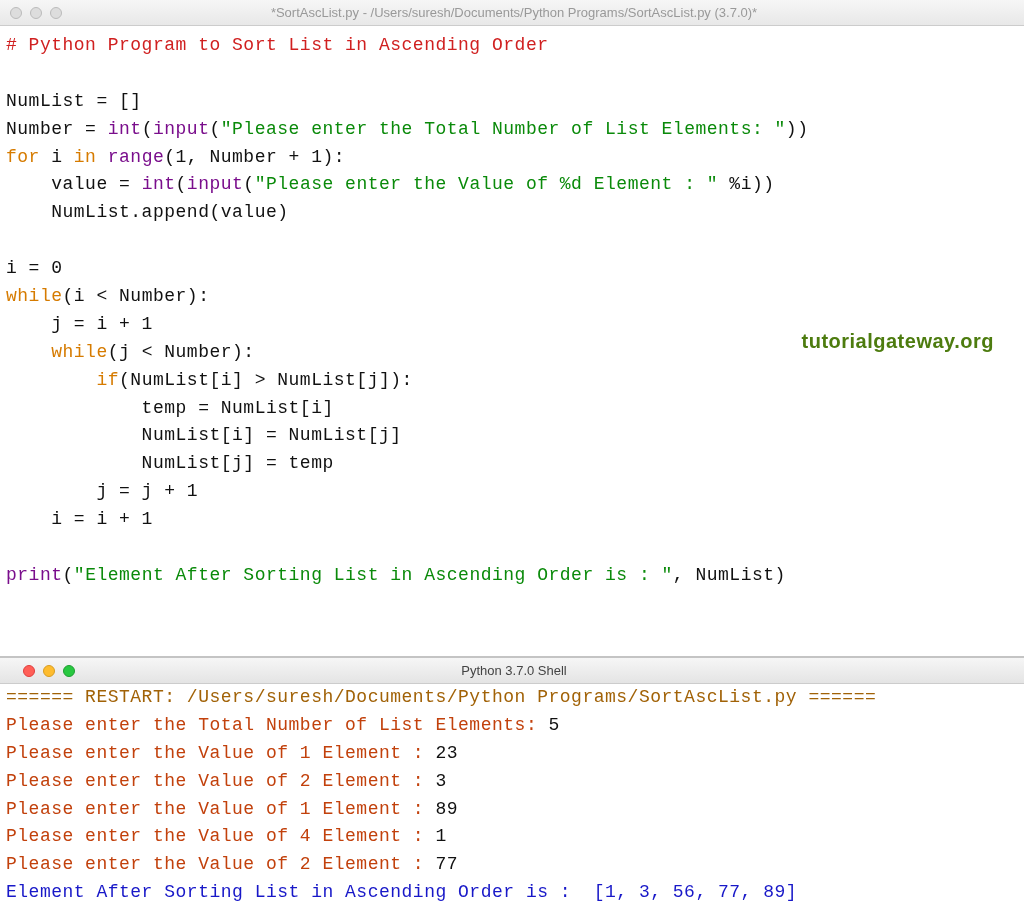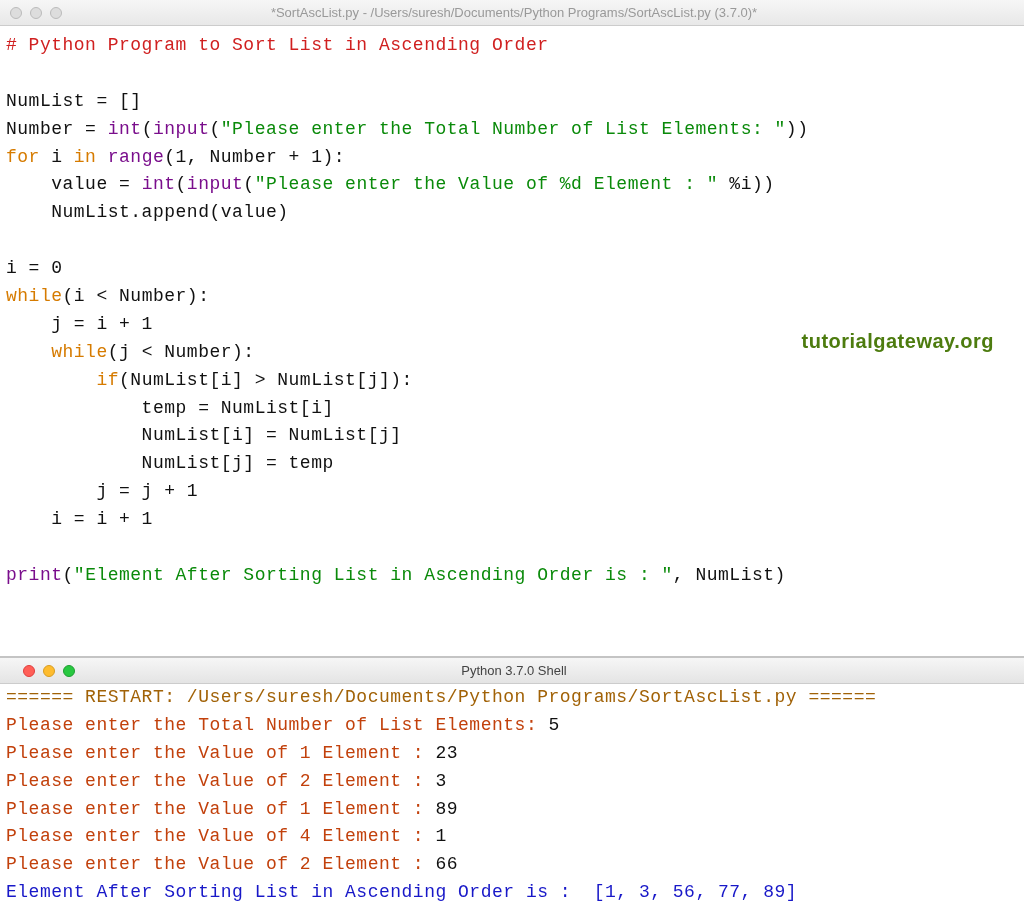--- a/index.html
+++ b/index.html
@@ -126,16 +126,16 @@
       <div class="light green"></div>
     </div>
     <div class="title-text" style="color:#444;">Python 3.7.0 Shell</div>
   </div>
   <div class="shell-output"><span class="restart">====== RESTART: /Users/suresh/Documents/Python Programs/SortAscList.py ======</span>
 <span class="prompt-txt">Please enter the Total Number of List Elements: </span><span class="usr-input">5</span>
 <span class="prompt-txt">Please enter the Value of 1 Element : </span><span class="usr-input">23</span>
 <span class="prompt-txt">Please enter the Value of 2 Element : </span><span class="usr-input">3</span>
 <span class="prompt-txt">Please enter the Value of 1 Element : </span><span class="usr-input">89</span>
 <span class="prompt-txt">Please enter the Value of 4 Element : </span><span class="usr-input">1</span>
-<span class="prompt-txt">Please enter the Value of 2 Element : </span><span class="usr-input">66</span>
+<span class="prompt-txt">Please enter the Value of 2 Element : </span><span class="usr-input">77</span>
 <span class="result">Element After Sorting List in Ascending Order is :  [1, 3, 56, 77, 89]</span>
 <span class="prompt-sym">&gt;&gt;&gt; </span></div>
 </div>
 
 </body></html>

